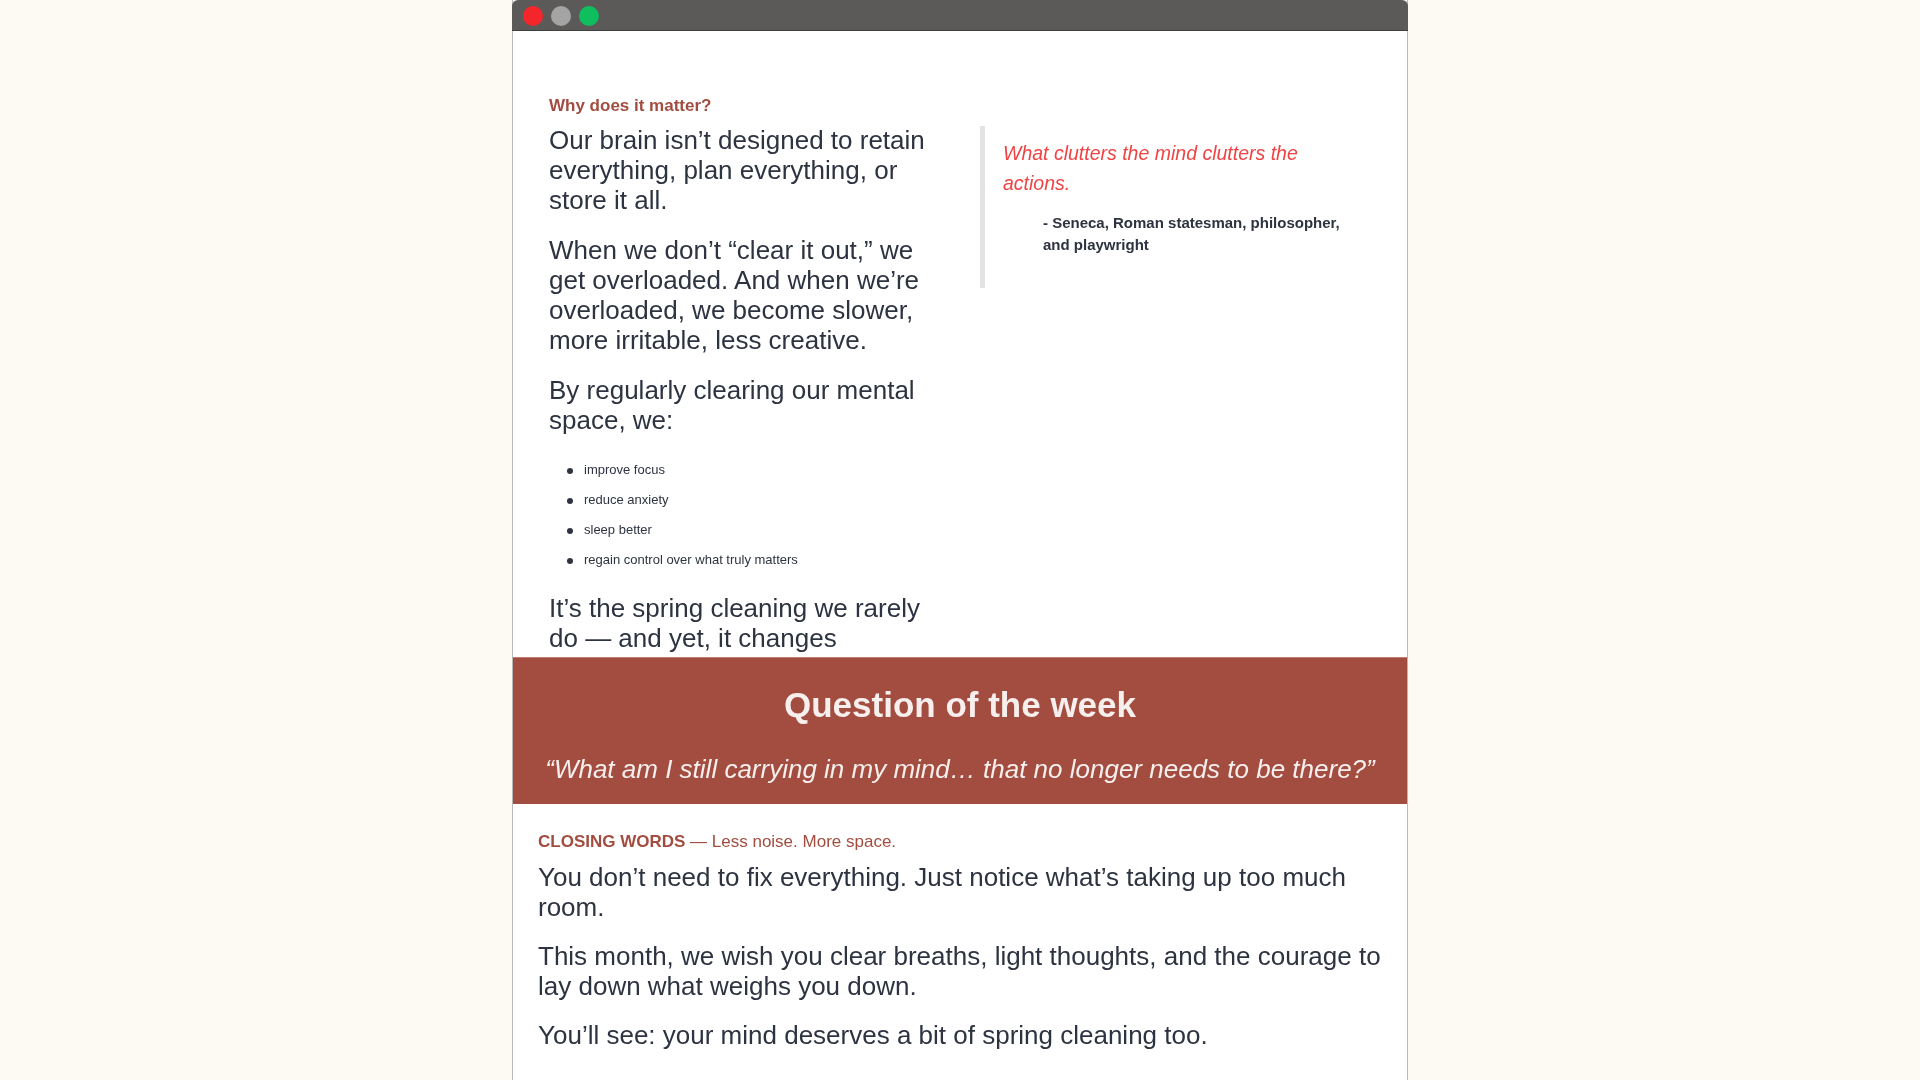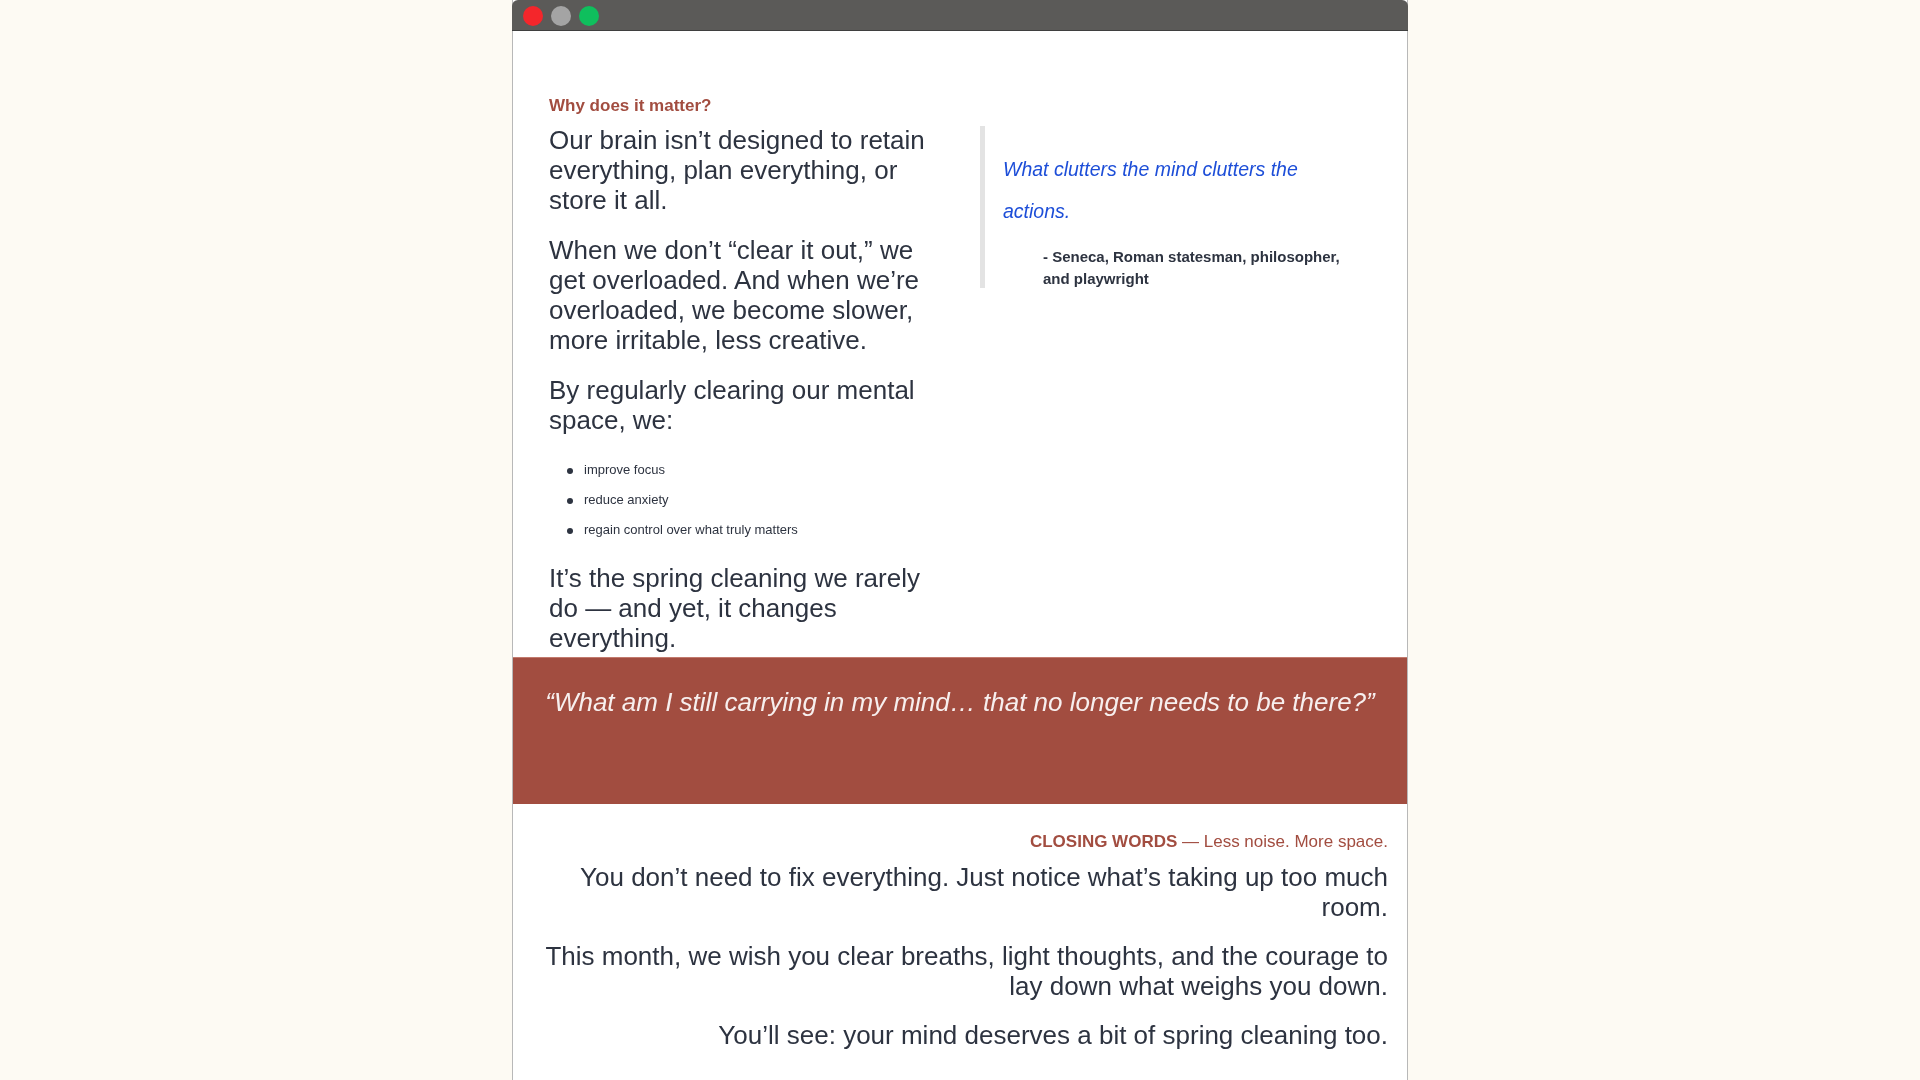--- a/index.html
+++ b/index.html
@@ -88,23 +88,23 @@
     left: 467px;
     top: 95px;
     width: 390px;
     height: 162px;
     border-left: 5px solid #e3e3e3;
     padding-left: 18px;
   }
   .quote-text {
     font-style: italic;
     font-size: 19.5px;
-    line-height: 42px;
-    color: #1d4ed8;
-    margin-top: 22px;
+    line-height: 30px;
+    color: #ef4444;
+    margin-top: 12px;
     padding-right: 40px;
   }
   .quote-attrib {
     font-weight: bold;
     font-size: 15px;
     line-height: 22px;
     text-align: left;
     color: #2d3340;
     margin-top: 14px;
     padding-left: 40px;
@@ -134,21 +134,20 @@
     line-height: 34px;
     margin-top: 27px;
     color: #f7efee;
   }
 
   .closing {
     position: absolute;
     left: 25px;
     top: 830px;
     width: 850px;
-    text-align: right;
   }
   .closing-head {
     font-size: 17px;
     line-height: 24px;
     color: #a24d40;
     margin-bottom: 8px;
   }
   .closing-head .strong { font-weight: bold; }
   .closing .para { margin-bottom: 19px; }
 </style>
@@ -164,32 +163,34 @@
 
   <div class="section-top">
     <div class="col-left">
       <div class="kicker">Why does it matter?</div>
       <p class="para">Our brain isn’t designed to retain everything, plan everything, or store it all.</p>
       <p class="para">When we don’t “clear it out,” we get overloaded. And when we’re overloaded, we become slower, more irritable, less creative.</p>
       <p class="para">By regularly clearing our mental space, we:</p>
       <ul class="bullets">
         <li>improve focus</li>
         <li>reduce anxiety</li>
+        <li>sleep better</li>
         <li>regain control over what truly matters</li>
       </ul>
       <p class="para">It’s the spring cleaning we rarely do — and yet, it changes everything.</p>
     </div>
 
     <blockquote class="quote">
       <p class="quote-text">What clutters the mind clutters the actions.</p>
       <p class="quote-attrib">- Seneca, Roman statesman, philosopher, and playwright</p>
     </blockquote>
   </div>
 
   <div class="banner">
+    <div class="banner-title">Question of the week</div>
     <div class="banner-question">“What am I still carrying in my mind… that no longer needs to be there?”</div>
   </div>
 
   <div class="closing">
     <div class="closing-head">
       <span class="strong">CLOSING WORDS</span><span> — </span><span>Less noise. More space.</span>
     </div>
     <p class="para">You don’t need to fix everything. Just notice what’s taking up too much room.</p>
     <p class="para">This month, we wish you clear breaths, light thoughts, and the courage to lay down what weighs you down.</p>
     <p class="para">You’ll see: your mind deserves a bit of spring cleaning too.</p>

